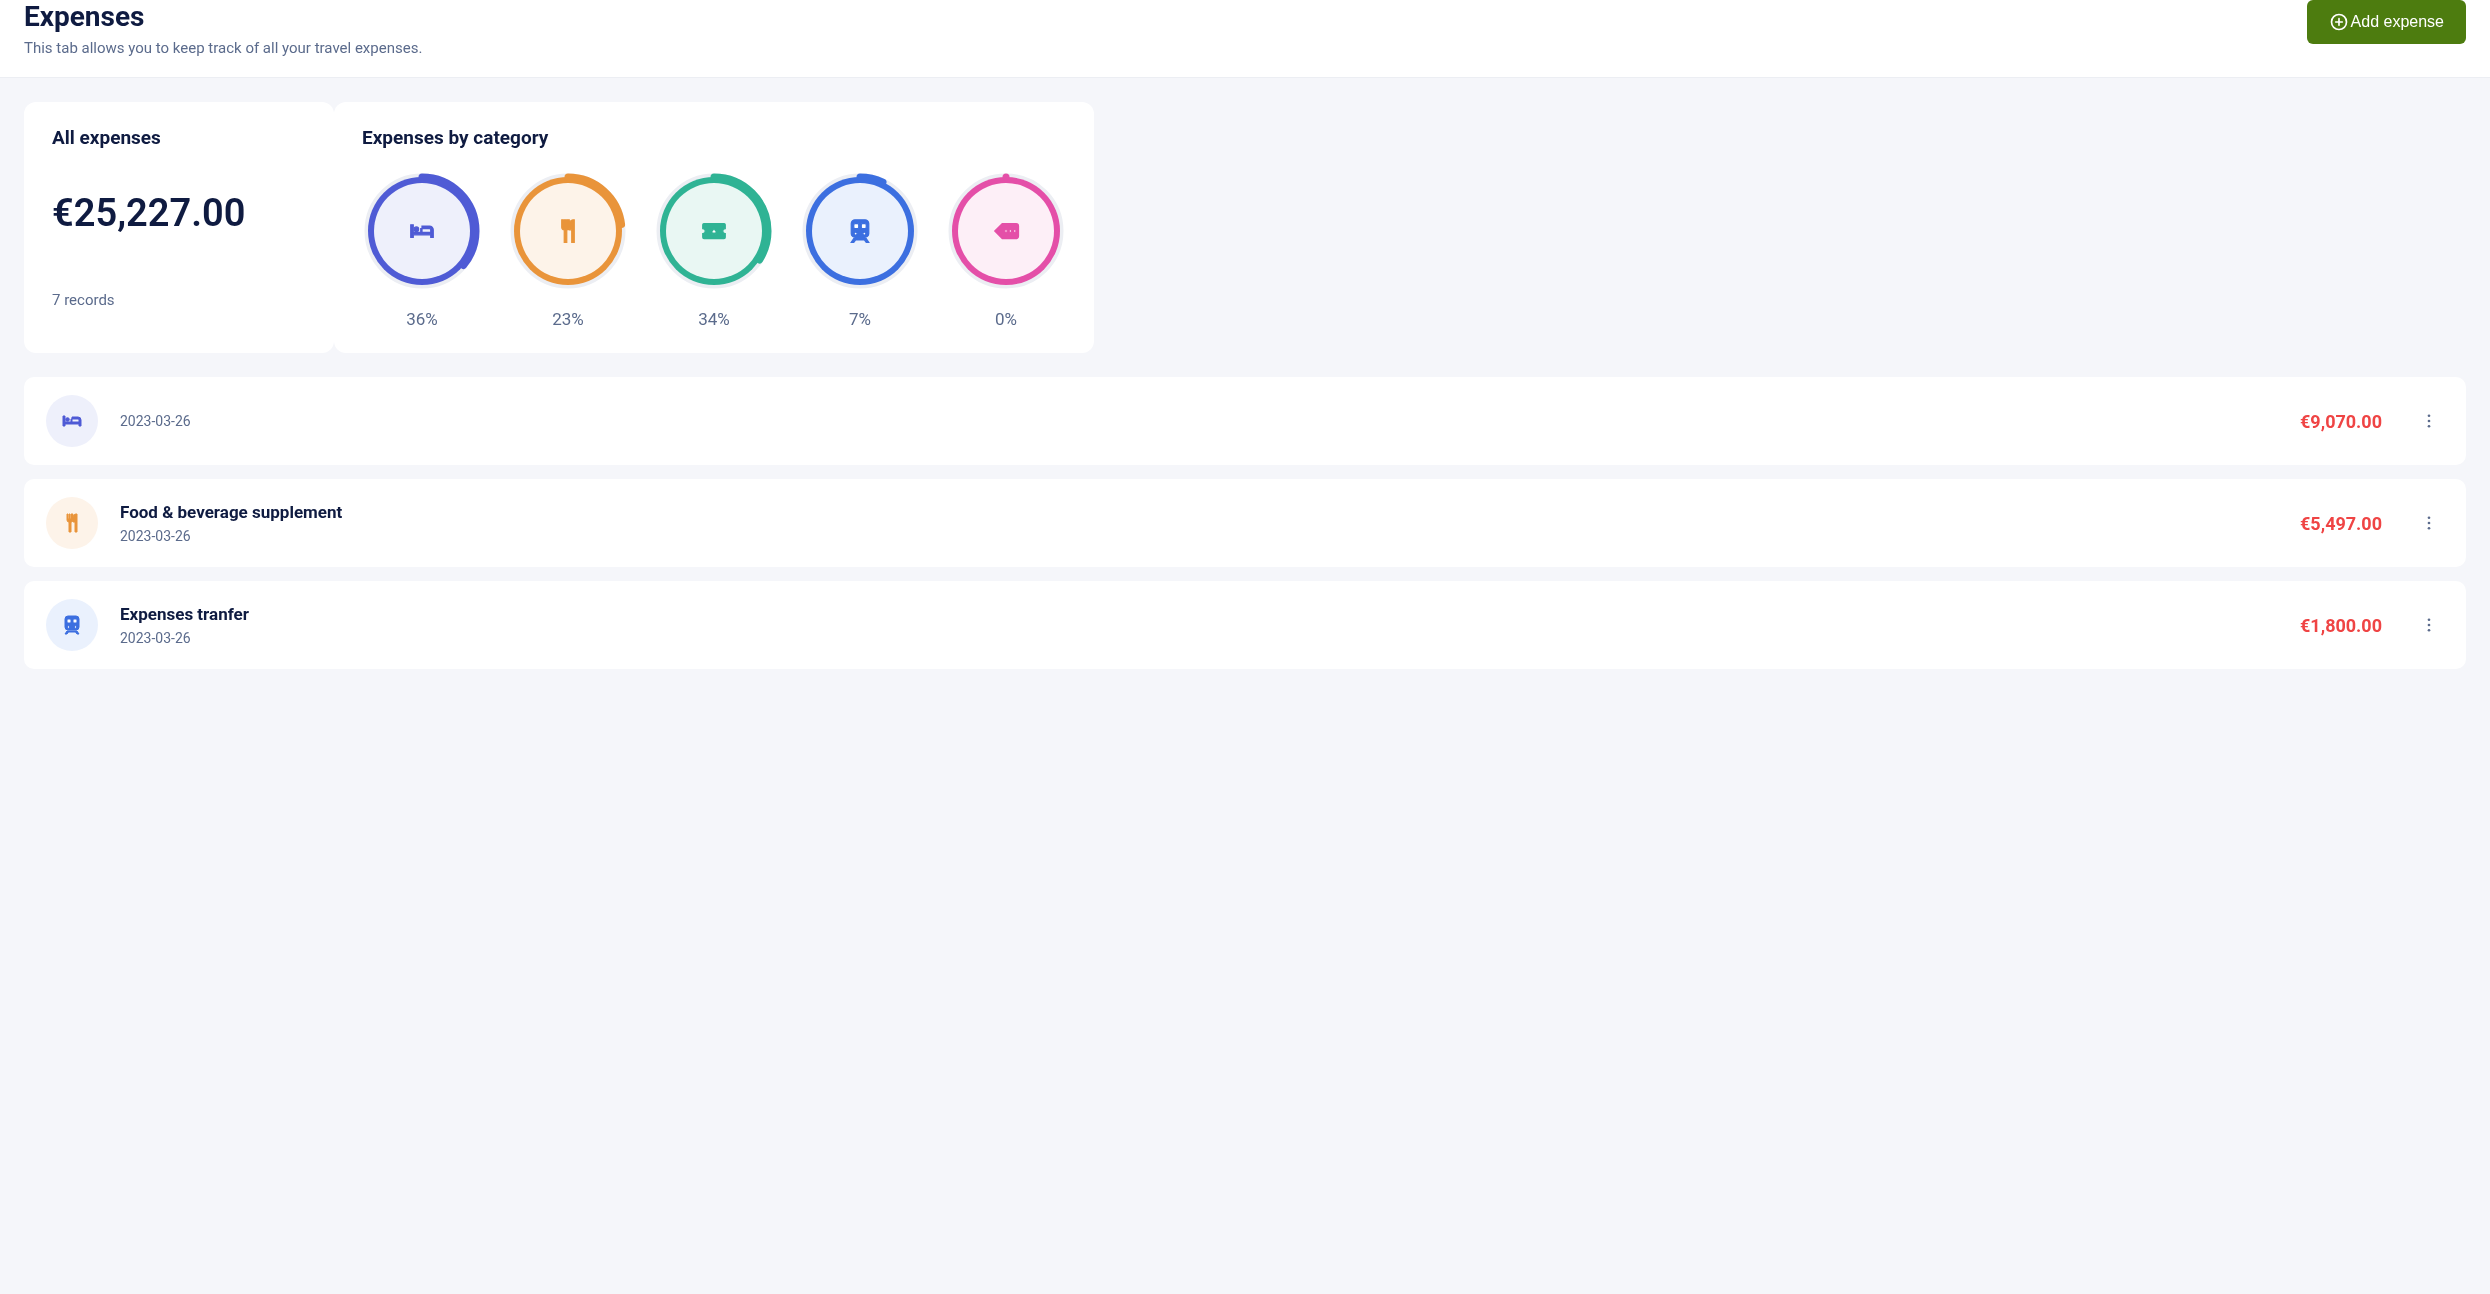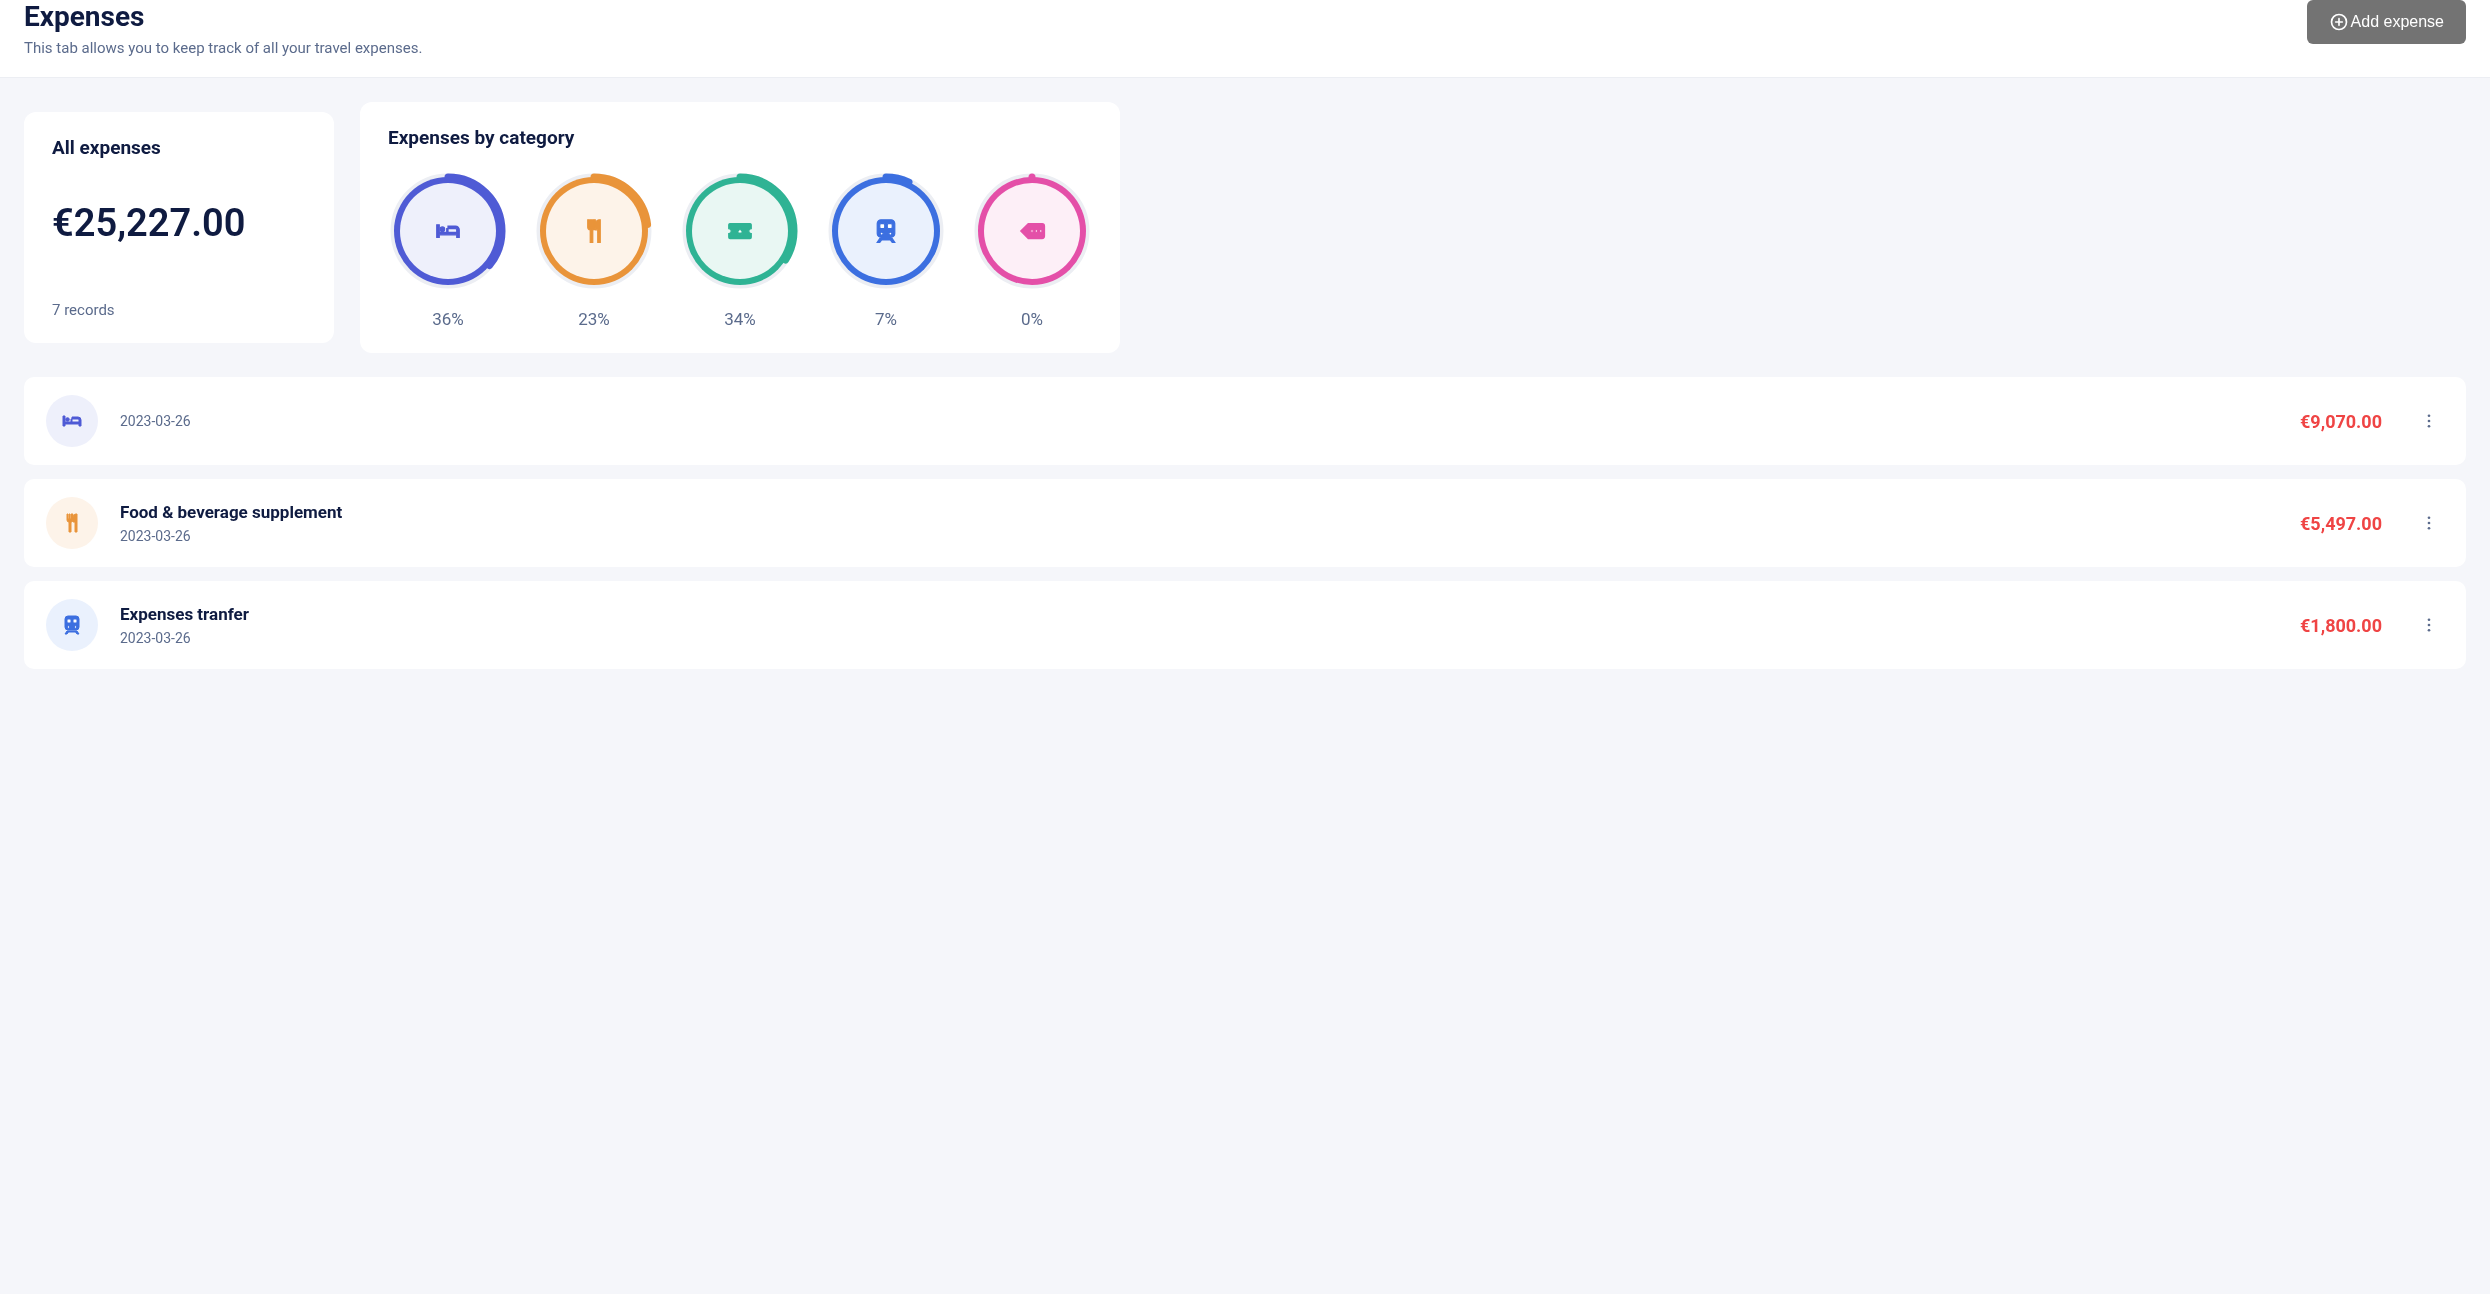--- a/index.html
+++ b/index.html
@@ -20,42 +20,40 @@
     font-size: 28px;
     font-weight: 700;
     color: #0f1b41;
     margin-bottom: 6px;
   }
   .header-left p {
     font-size: 15px;
     color: #5b6b8c;
   }
   .add-btn {
-    background: #737373;
+    background: #4d7c0f;
     color: #fff;
     border: none;
     border-radius: 6px;
     padding: 12px 22px;
     font-size: 16px;
     font-weight: 500;
     cursor: pointer;
     display: flex;
     align-items: center;
     gap: 2px;
   }
   .add-btn svg { width: 20px; height: 20px; }
 
   .content {
     padding: 24px;
   }
   .cards-row {
     display: flex;
-    gap: 26px;
     margin-bottom: 24px;
-    align-items: center;
   }
   .card {
     background: #fff;
     border-radius: 12px;
     padding: 24px 28px;
   }
   .card-all {
     width: 310px;
     display: flex;
     flex-direction: column;

